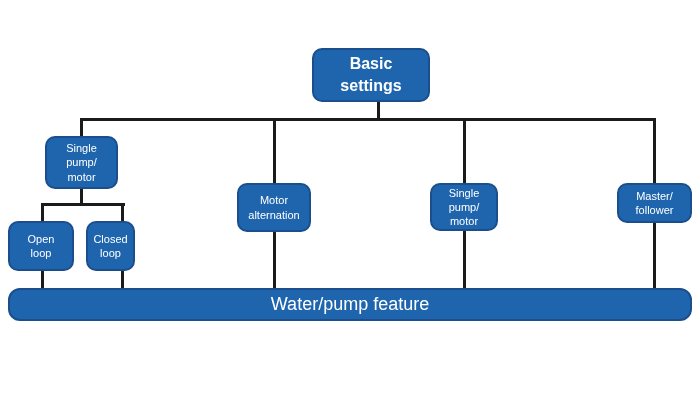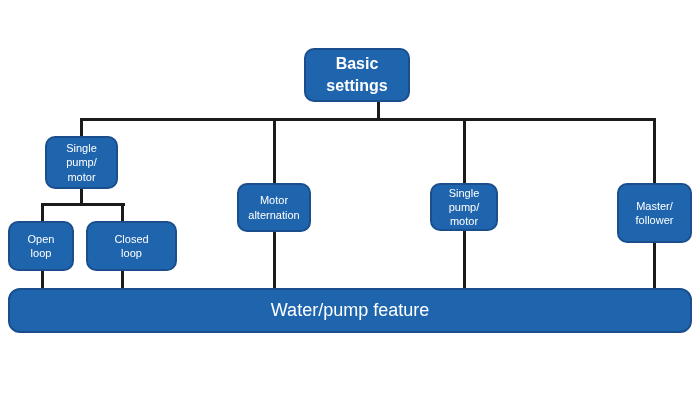--- a/index.html
+++ b/index.html
@@ -27,33 +27,33 @@
     border-radius: 10px;
     color: #ffffff;
     display: flex;
     align-items: center;
     justify-content: center;
     text-align: center;
     white-space: pre-line;
     line-height: 1.28;
   }
   .node-root {
-    left: 304px; top: 48px; width: 106px; height: 54px;
+    left: 312px; top: 48px; width: 118px; height: 54px;
     font-size: 16px;
     font-weight: bold;
     line-height: 1.35;
   }
   .node-spm-left  { left: 45px;  top: 136px; width: 73px; height: 53px; font-size: 11px; }
   .node-open     { left: 8px;   top: 221px; width: 66px; height: 50px; font-size: 11px; }
-  .node-closed   { left: 86px;  top: 221px; width: 91px; height: 50px; font-size: 11px; }
+  .node-closed   { left: 86px;  top: 221px; width: 49px; height: 50px; font-size: 11px; }
   .node-motalt   { left: 237px; top: 183px; width: 74px; height: 49px; font-size: 11px; }
   .node-spm-right{ left: 430px; top: 183px; width: 68px; height: 48px; font-size: 11px; }
-  .node-master   { left: 617px; top: 183px; width: 75px; height: 60px; font-size: 11px; }
+  .node-master   { left: 617px; top: 183px; width: 75px; height: 40px; font-size: 11px; }
   .node-bar {
-    left: 8px; top: 288px; width: 684px; height: 45px;
+    left: 8px; top: 288px; width: 684px; height: 33px;
     border-radius: 12px;
     font-size: 18px;
     white-space: nowrap;
   }
   
   .c-root-stub   { left: 377px; top: 100px; width: 3px;   height: 20px; }
   .c-h-main      { left: 81px;  top: 118px; width: 575px; height: 3px;  }
   .c-v-left      { left: 80px;  top: 118px; width: 3px;   height: 88px; }
   .c-h-sub       { left: 41px;  top: 203px; width: 84px;  height: 3px;  }
   .c-v-open      { left: 41px;  top: 203px; width: 3px;   height: 87px; }

